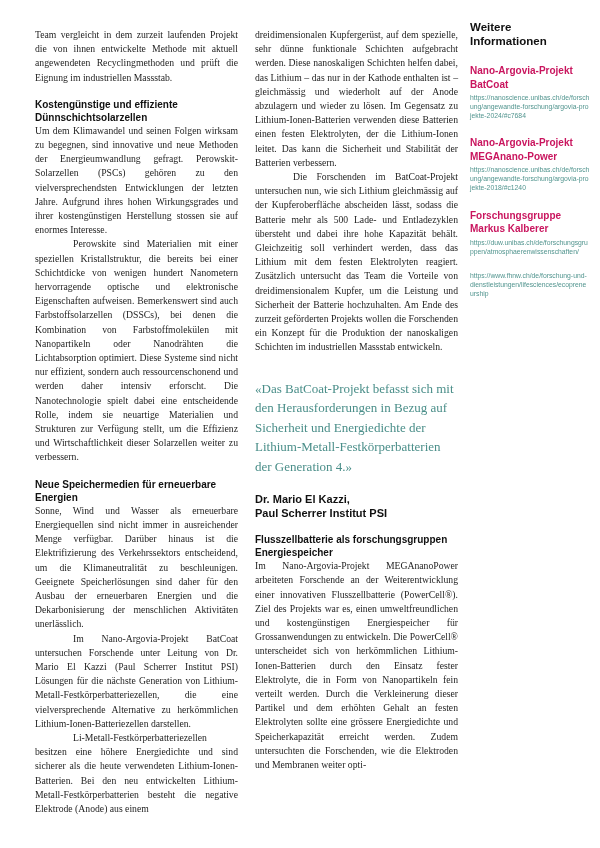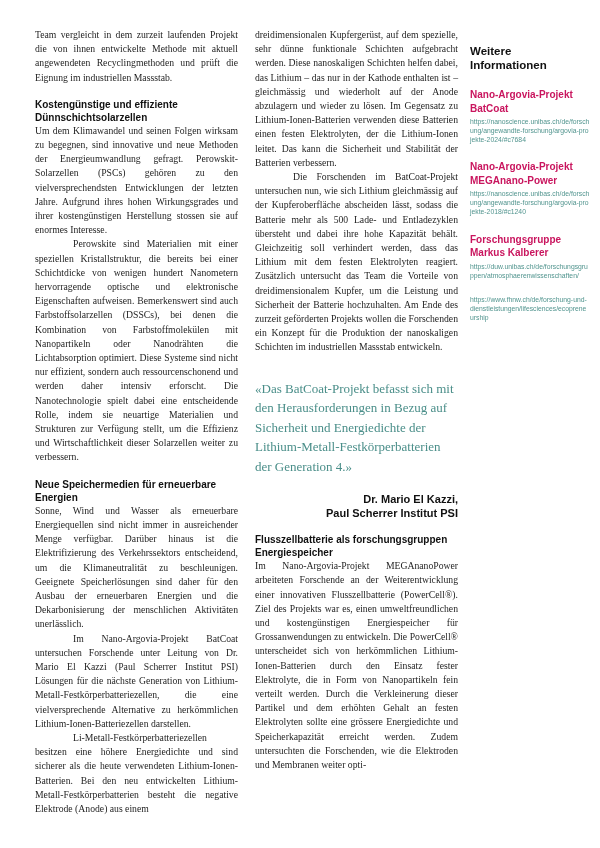--- a/index.html
+++ b/index.html
@@ -38,30 +38,30 @@
   .quote {
     margin: 24px 0 0 0;
     font-family: "Liberation Serif", serif;
     font-size: 13px;
     line-height: 19.5px;
     color: #4a8e89;
     text-align: left;
   }
   .attribution {
     margin-top: 16px;
-    text-align: right;
+    text-align: left;
     font-family: "Liberation Sans", sans-serif;
     font-weight: bold;
     font-size: 11px;
     line-height: 14px;
     color: #111111;
   }
   .mid-h { margin-top: 30px; }
 
-  .sidebar { position: absolute; left: 470px; top: 44px; width: 120px; }
+  .sidebar { position: absolute; left: 470px; top: 20px; width: 120px; }
   .sidebar-title {
     margin: 0;
     font-family: "Liberation Sans", sans-serif;
     font-weight: bold;
     font-size: 11.5px;
     line-height: 14px;
     color: #111111;
   }
   .side-entry { margin-top: 16px; }
   .side-entry h4 {

